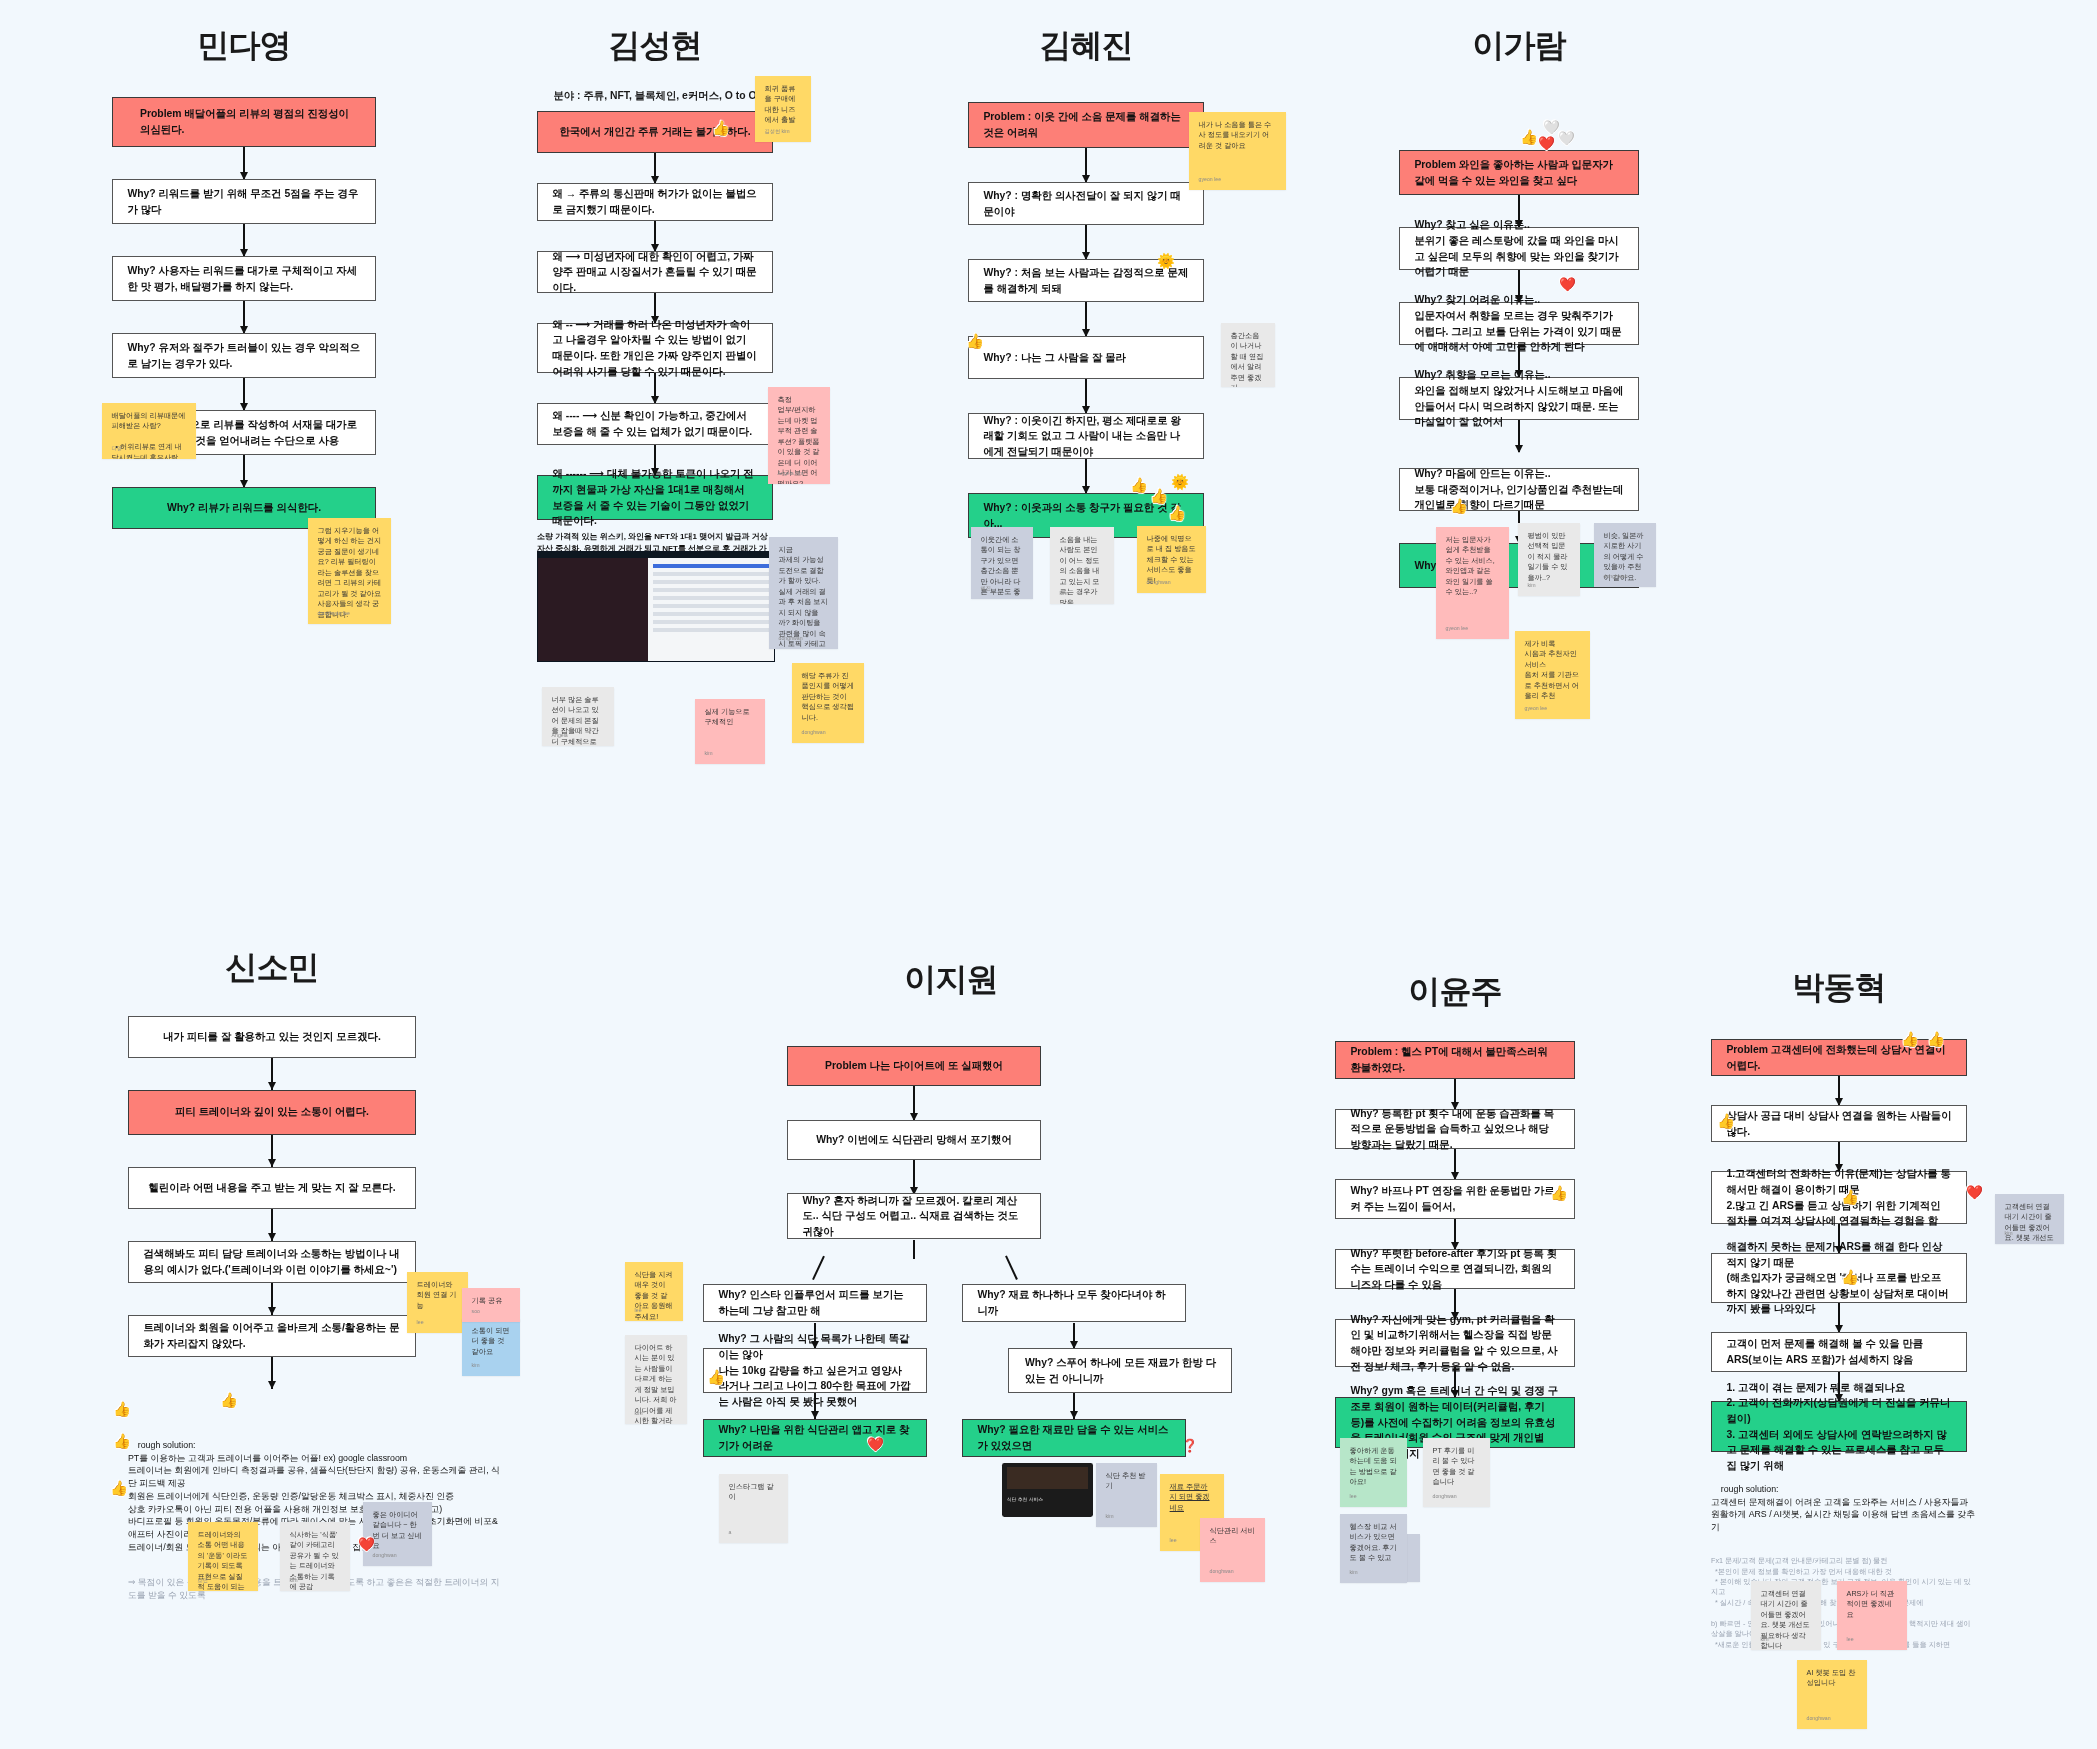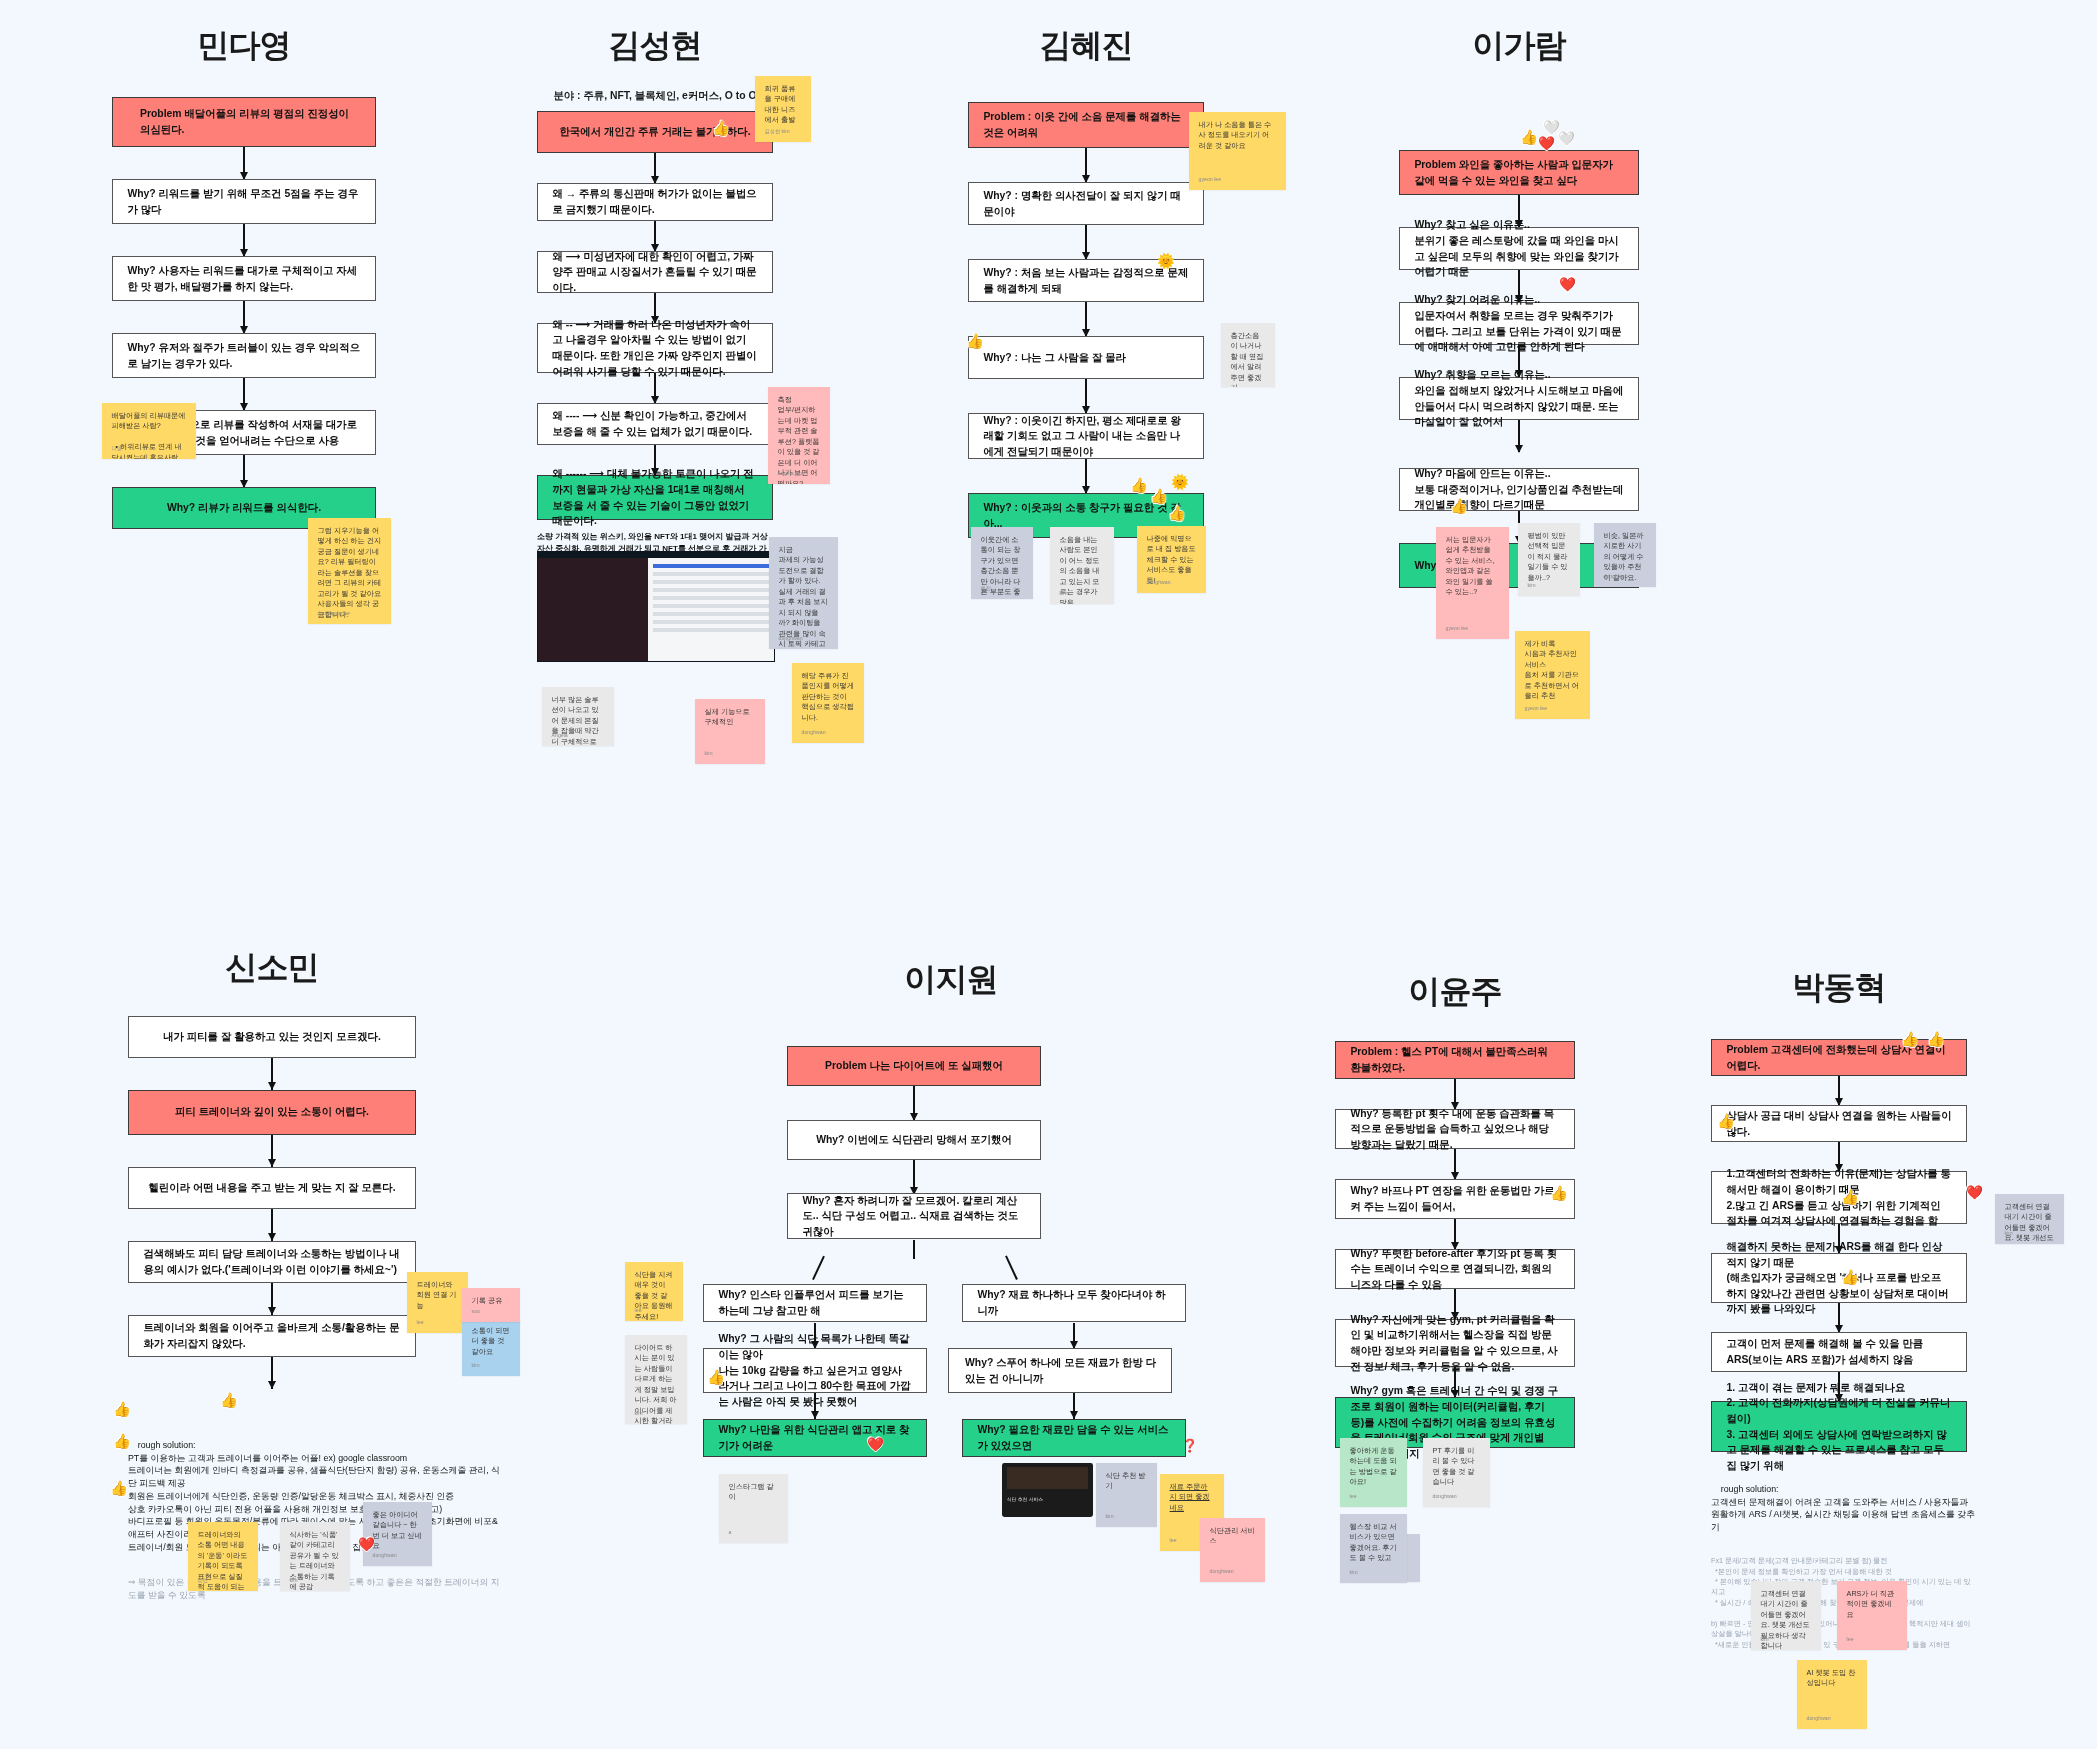--- a/index.html
+++ b/index.html
@@ -350,21 +350,21 @@
 
   <div class="node" style="position:absolute;left:703px;top:1284px;width:224px;height:38px;justify-content:center;">Why? 인스타 인플루언서 피드를 보기는 하는데 그냥 참고만 해</div>
   <div class="arrow" style="position:absolute;left:814px;top:1323px;height:25.6px;"></div>
   <div class="node" style="position:absolute;left:703px;top:1348px;width:224px;height:45px;white-space:pre-wrap;">Why? 그 사람의 식단 목록가 나한테 똑같이는 않아
 나는 10kg 감량을 하고 싶은거고 영양사라거나 그리고 나이그 80수한 목표에 가깝는 사람은 아직 못 봤다 못했어</div>
   <div class="arrow" style="position:absolute;left:814px;top:1393px;height:25.6px;"></div>
   <div class="node solution" style="position:absolute;left:703px;top:1419px;width:224px;height:38px;justify-content:center;">Why? 나만을 위한 식단관리 앱고 지로 찾기가 어려운</div>
 
   <div class="node" style="position:absolute;left:962px;top:1284px;width:224px;height:38px;justify-content:center;">Why? 재료 하나하나 모두 찾아다녀야 하니까</div>
   <div class="arrow" style="position:absolute;left:1073px;top:1323px;height:25.6px;"></div>
-  <div class="node" style="position:absolute;left:948px;top:1348px;width:224px;height:45px;justify-content:center;padding-left:16px;">Why? 스푸어 하나에 모든 재료가 한방 다 있는 건 아니니까</div>
+  <div class="node" style="position:absolute;left:1008px;top:1348px;width:224px;height:45px;justify-content:center;padding-left:16px;">Why? 스푸어 하나에 모든 재료가 한방 다 있는 건 아니니까</div>
   <div class="arrow" style="position:absolute;left:1073px;top:1393px;height:25.6px;"></div>
   <div class="node solution" style="position:absolute;left:962px;top:1419px;width:224px;height:38px;justify-content:center;">Why? 필요한 재료만 담을 수 있는 서비스가 있었으면</div>
 
   <div class="hand" style="left:707px;top:1370px;">👍</div>
   <div class="heart" style="left:867px;top:1438px;">❤️</div>
   <div class="qmark" style="left:1182px;top:1438px;">❓</div>
 
   <div class="darkcard" style="left:1002px;top:1463px;width:91px;height:54px;">
     <div class="ph" style="margin-top:4px"></div>
     <div class="t">식단 추천 서비스</div>

